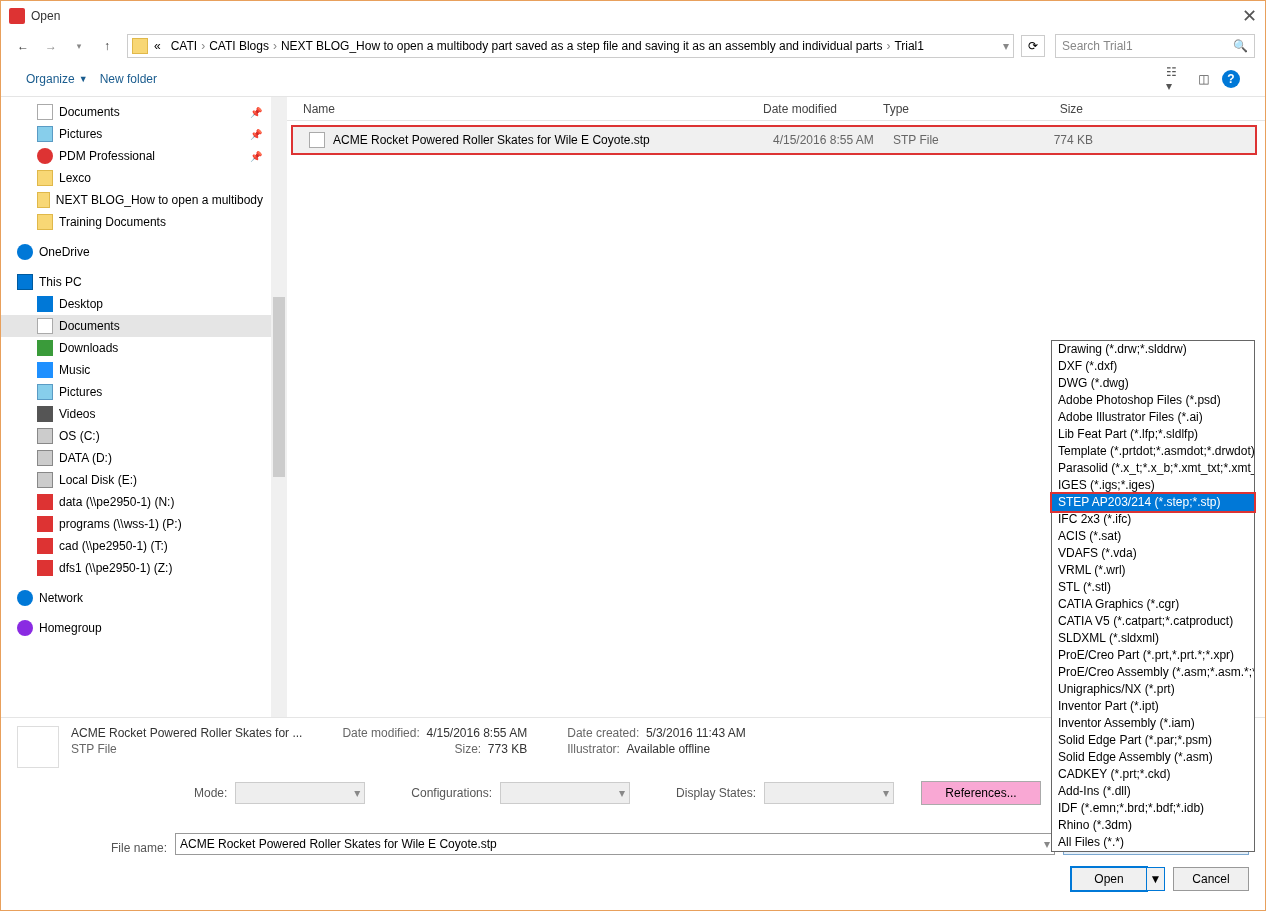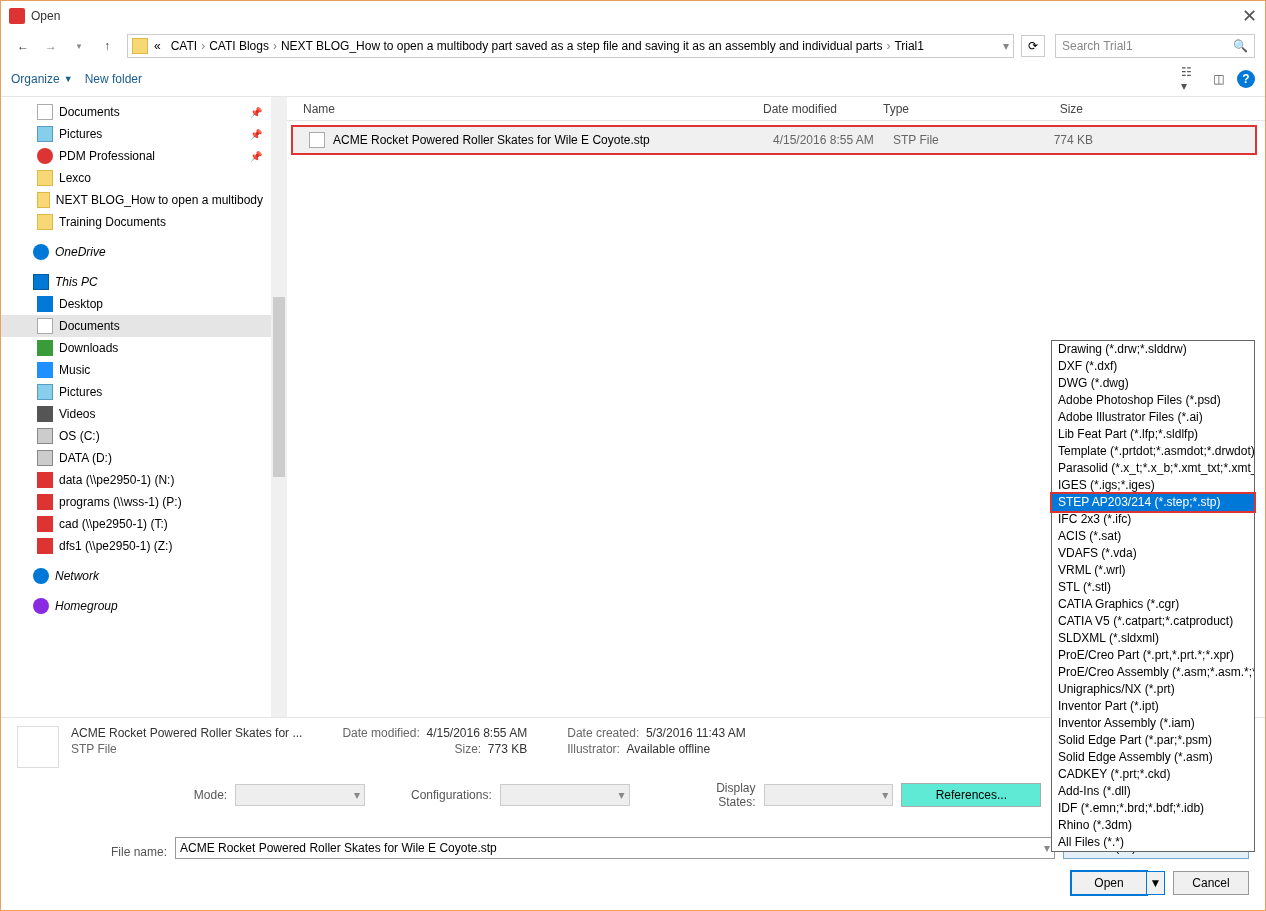--- a/index.html
+++ b/index.html
@@ -11,30 +11,30 @@
 .navbar { height: 30px; display: flex; align-items: center; padding: 0 10px; gap: 4px; }
 .navbtn { width: 24px; height: 24px; display:flex; align-items:center; justify-content:center; color:#888; }
 .navbtn.active { color:#333; }
 .addressbar { flex:1; border:1px solid #ccc; height:24px; display:flex; align-items:center; padding:0 4px; gap:2px; margin: 0 4px;}
 .addressbar .folder-icon { width:16px; height:16px; background:#f8d775; display:inline-block; border:1px solid #e0b84a; }
 .crumb { padding: 0 4px; }
 .crumb-sep { color:#888; }
 .refresh-btn { width:24px; height:22px; border:1px solid #ccc; display:flex; align-items:center; justify-content:center; margin-left:-1px;}
 .searchbar { width:200px; border:1px solid #ccc; height:24px; display:flex; align-items:center; padding:0 6px; color:#888; margin-left:6px;}
 .searchbar .sicon { margin-left:auto; }
-.toolbar { height:36px; display:flex; align-items:center; padding:0 10px; gap:12px; border-bottom:1px solid #e5e5e5;}
+.toolbar { height:36px; display:flex; align-items:center; padding:0 25px; gap:12px; border-bottom:1px solid #e5e5e5;}
 .toolbar .org { color:#1a5c8e; display:flex; align-items:center; gap:4px;}
 .toolbar .newf { color:#1a5c8e; }
 .toolbar .right { margin-left:auto; display:flex; gap:8px; align-items:center;}
 .toolbar .iconbtn { width:20px; height:20px; display:flex; align-items:center; justify-content:center; color:#555;}
 .help-icon { width:18px; height:18px; border-radius:50%; background:#0078d7; color:#fff; display:flex; align-items:center; justify-content:center; font-weight:bold;}
 .main { display:flex; height: 620px; }
 .sidebar { width:270px; overflow:hidden; padding:4px 0;}
 .tree-item { display:flex; align-items:center; padding:3px 8px 3px 36px; gap:6px; white-space:nowrap; }
-.tree-item.l0 { padding-left:32px;font-style:italic; }
+.tree-item.l0 { padding-left:16px; }
 .tree-item.l1 { }
 .tree-item.sel { background:#e5e5e5; }
 .pin { margin-left:auto; color:#aaa; font-size:10px; }
 .ticon { width:16px; height:16px; display:inline-block; }
 .ticon.folder { background:#f8d775; border:1px solid #e0b84a; }
 .ticon.doc { background:#fff; border:1px solid #aaa; }
 .ticon.pic { background:#87ceeb; border:1px solid #5a9bc4; }
 .ticon.pdm { background:#d33; border-radius:50%; }
 .ticon.onedrive { background:#0078d7; border-radius:50%; }
 .ticon.thispc { background:#0078d7; border:1px solid #005a9e; }
@@ -64,21 +64,21 @@
 .details-pane { border-top:1px solid #e5e5e5; padding:8px 16px; display:flex; align-items:flex-start; gap:12px; height:58px;}
 .details-pane .thumb { width:42px; height:42px; background:#fff; border:1px solid #ddd; }
 .details-pane .dinfo { display:flex; gap:40px; }
 .dcol { display:flex; flex-direction:column; gap:2px; font-size:11px;}
 .dlabel { color:#666; }
 .dval { color:#333; }
 .options-row { display:flex; align-items:center; padding:6px 16px; gap:8px;margin-left:19px; }
 .opt-label { color:#555; text-align:right; }
 .opt-combo { width:130px; height:22px; background:#eee; border:1px solid #ccc; display:flex; align-items:center; padding:0 4px;}
 .opt-combo .dd { margin-left:auto; color:#888; }
-.refbtn { margin-left:auto; width:140px; height:24px; border:1px solid #aaa; background:#5eead4; display:flex; align-items:center; justify-content:center;}
+.refbtn { margin-left:auto; width:120px; height:24px; border:1px solid #aaa; background:#f9a8d4; display:flex; align-items:center; justify-content:center;}
 .filename-row { display:flex; align-items:flex-end; padding:20px 16px 8px 16px; gap:8px;}
 .fn-label { width:150px; text-align:right; color:#555;}
 .fn-input { flex:1; height:22px; border:1px solid #999; padding:0 4px; display:flex; align-items:center; }
 .fn-input .dd { margin-left:auto; color:#888;}
 .filter-combo { width:186px; height:24px; border:1px solid #7aa7d0; background:#e5eff8; display:flex; align-items:center; padding:0 6px;}
 .filter-combo .dd { margin-left:auto; color:#555;}
 .buttons-row { display:flex; justify-content:flex-end; padding:4px 16px 16px 16px; gap:8px;}
 .btn { width:76px; height:24px; border:1px solid #999; background:#f0f0f0; display:flex; align-items:center; justify-content:center;}
 .btn.primary { border:1px solid #0078d7; box-shadow: 0 0 0 1px #0078d7;}
 .btn-split { width:18px; height:24px; border:1px solid #0078d7; border-left:none; background:#f0f0f0; display:flex; align-items:center; justify-content:center;}
@@ -192,20 +192,24 @@
           <span class="ticon video"></span>
           <span>Videos</span>
         </div>
         <div class="tree-item l1">
           <span class="ticon drive"></span>
           <span>OS (C:)</span>
         </div>
         <div class="tree-item l1">
           <span class="ticon drive"></span>
           <span>DATA (D:)</span>
+        </div>
+        <div class="tree-item l1">
+          <span class="ticon drive"></span>
+          <span>Local Disk (E:)</span>
         </div>
         <div class="tree-item l1">
           <span class="ticon netdrive"></span>
           <span>data (\\pe2950-1) (N:)</span>
         </div>
         <div class="tree-item l1">
           <span class="ticon netdrive"></span>
           <span>programs (\\wss-1) (P:)</span>
         </div>
         <div class="tree-item l1">

